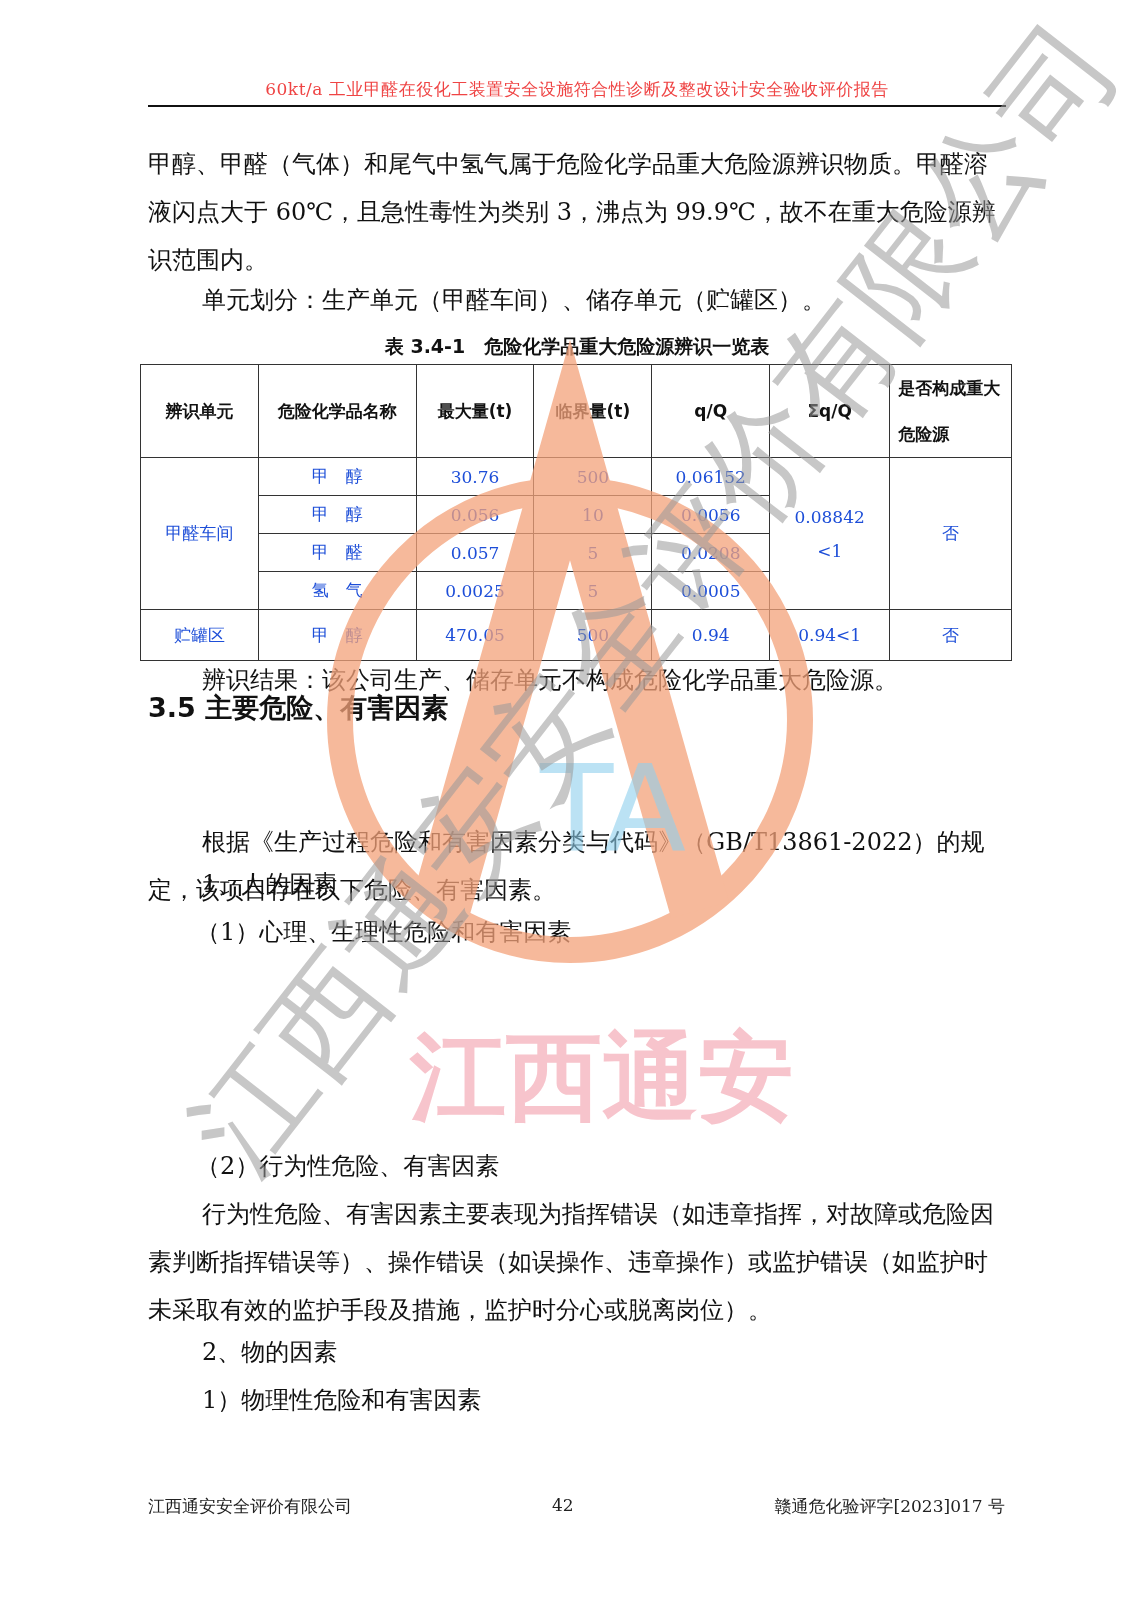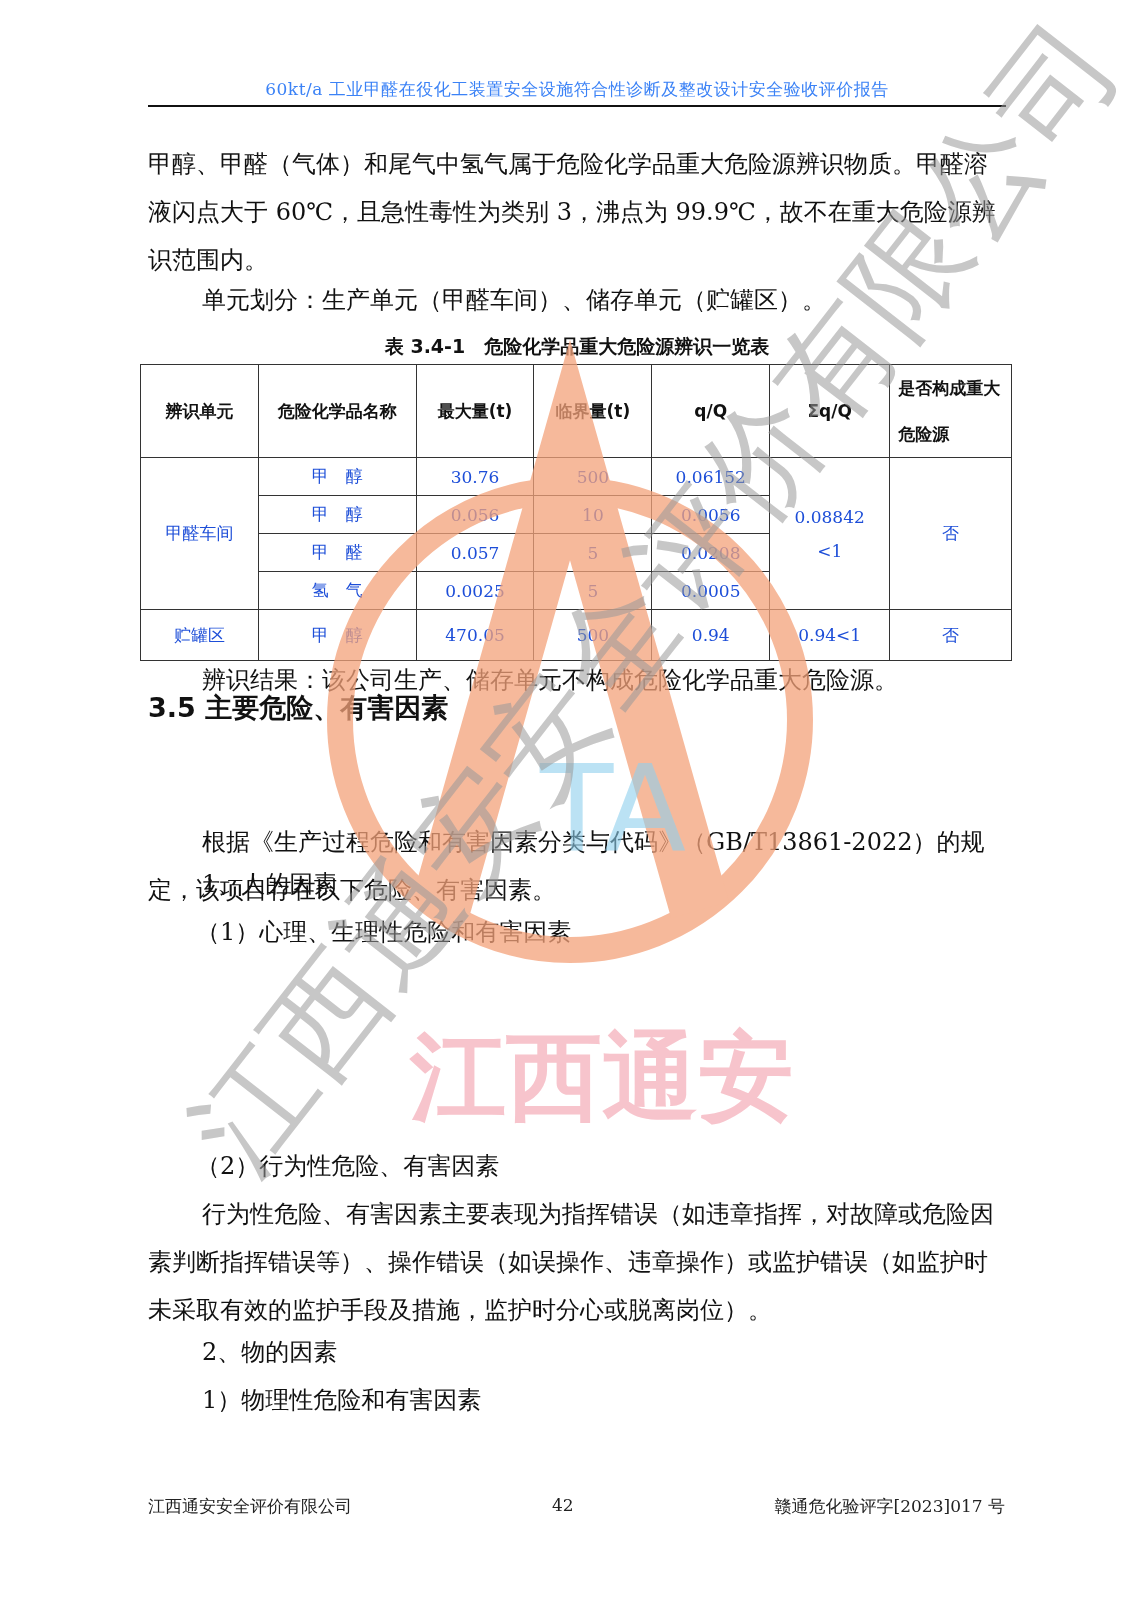--- a/index.html
+++ b/index.html
@@ -1,20 +1,20 @@
 <!DOCTYPE html>
 <html><head>
   <meta charset="utf-8">
   <style>
     html, body { margin: 0; padding: 0; background: #ffffff; }
     body { width: 1131px; height: 1600px; position: relative; overflow: hidden;
            font-family: "DejaVu Serif", "Liberation Serif", serif; color: #111; }
     .page { position: absolute; left: 0; top: 0; width: 1131px; height: 1600px; }
     .header { position: absolute; left: 148px; top: 78px; width: 858px; text-align: center;
-              font-size: 17px; color: #3b82f6; letter-spacing: 0.5px; }
+              font-size: 17px; color: #ef4444; letter-spacing: 0.5px; }
     .header-rule { position: absolute; left: 148px; top: 105px; width: 858px; height: 2px; background: #111; }
     .p { position: absolute; left: 148px; width: 858px; font-size: 24px; line-height: 48px; margin: 0; }
     .indent { text-indent: 54px; }
     .caption { position: absolute; left: 148px; top: 334px; width: 858px; text-align: center;
                font-size: 19px; font-weight: bold; font-family: "DejaVu Sans", "Liberation Sans", sans-serif; }
     table.tbl { position: absolute; left: 140px; top: 364px; width: 872px; border-collapse: collapse;
                 font-size: 17px; z-index: 1; }
     table.tbl th, table.tbl td { border: 1px solid #333; text-align: center; padding: 0; }
     table.tbl th { font-family: "DejaVu Sans", "Liberation Sans", sans-serif; font-weight: bold; height: 74px; font-size: 17px; }
     table.tbl td { height: 37px; color: #1d4ed8; }

